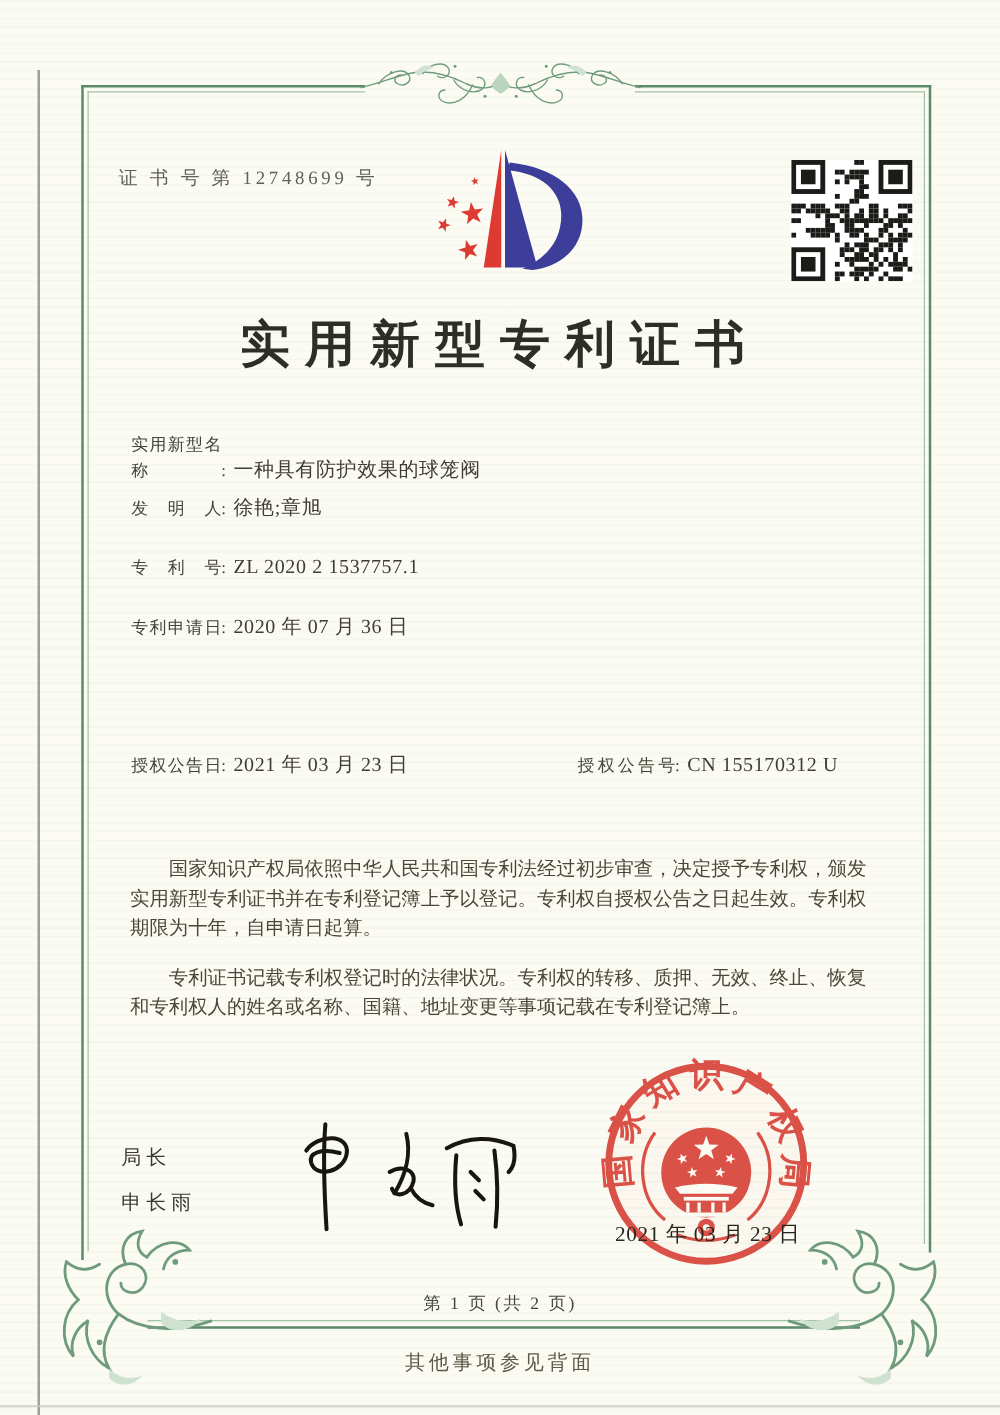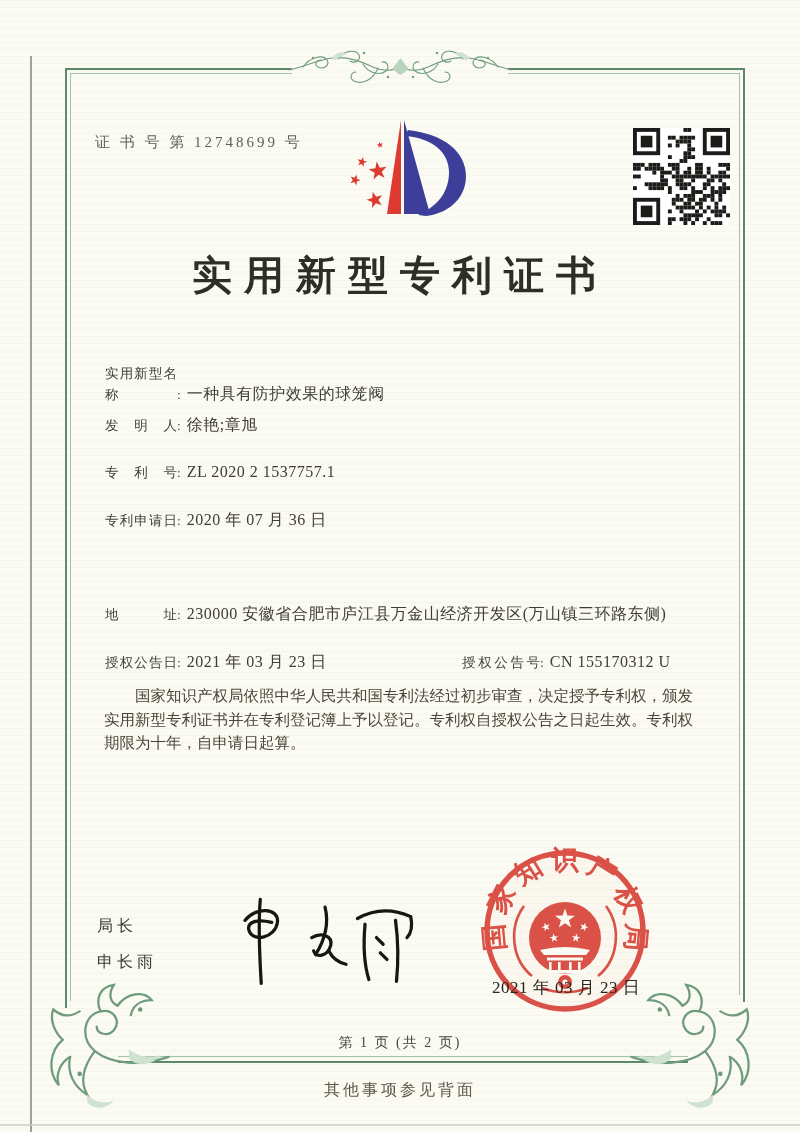--- a/index.html
+++ b/index.html
@@ -12,21 +12,21 @@
   .scan-edge-left{position:absolute;left:30px;top:56px;width:2px;height:1076px;background:#8f9189;opacity:.85;}
   .scan-edge-bottom{position:absolute;left:0;top:1124px;width:800px;height:2px;background:#c9c9c0;opacity:.7;}
   
   .fl{position:absolute;background:#5a8a67;}
   .fl2{position:absolute;background:#a3c2aa;}
   
   .certno{position:absolute;left:95px;top:133px;font-size:15px;letter-spacing:3px;color:#5f6058;}
   .title{position:absolute;left:0;top:248px;width:800px;text-align:center;font-size:40px;font-weight:bold;
          letter-spacing:12px;color:#2e2e29;}
   .field-row{position:absolute;left:105px;width:575px;font-size:16px;color:#3f3e36;
-             padding-left:26px;text-indent:-26px;line-height:1.55;margin-top:18px;}
+             padding-left:26px;text-indent:-26px;line-height:1.55;}
   .field-label{display:inline-block;width:72px;text-align:justify;text-align-last:justify;
                font-size:13.5px;color:#44443b;vertical-align:baseline;text-indent:0;}
   .field-colon{font-size:13.5px;color:#44443b;}
   .field-value{margin-left:6px;letter-spacing:0.5px;}
   .field-group2{position:absolute;left:357px;top:0;white-space:nowrap;text-indent:0;}
   .paragraphs{position:absolute;left:88px;top:668px;width:622px;font-size:15.5px;line-height:1.52;
               color:#4c463a;}
   .paragraphs p{margin:16px;text-indent:2em;}
   .officer-title{position:absolute;left:97px;top:916px;font-size:16px;letter-spacing:4px;color:#3a3a32;}
   .officer-name{position:absolute;left:97px;top:952px;font-size:16px;letter-spacing:4px;color:#3a3a32;}
@@ -333,32 +333,30 @@
   </div>
   <div class="field-row" style="top:395px">
     <span class="field-label">发明人</span><span class="field-colon">:</span><span class="field-value">徐艳;章旭</span>
   </div>
   <div class="field-row" style="top:442px">
     <span class="field-label">专利号</span><span class="field-colon">:</span><span class="field-value">ZL 2020 2 1537757.1</span>
   </div>
   <div class="field-row" style="top:490px">
     <span class="field-label">专利申请日</span><span class="field-colon">:</span><span class="field-value">2020 年 07 月 36 日</span>
   </div>
-  <div class="field-row" style="top:584px">
-    <span class="field-label">地址</span><span class="field-colon">:</span><span class="field-value">230000 安徽省合肥市庐江县万金山经济开发区(万山镇三环路东侧)</span>
-  </div>
-  <div class="field-row" style="top:632px">
+  <div class="field-row" style="top:601px">
     <span class="field-label">授权公告日</span><span class="field-colon">:</span><span class="field-value">2021 年 03 月 23 日</span>
     <span class="field-group2">
       <span class="field-label" style="width:78px">授权公告号</span><span class="field-colon">:</span><span class="field-value">CN 155170312 U</span>
     </span>
   </div>
 
   <div class="paragraphs">
     <p>国家知识产权局依照中华人民共和国专利法经过初步审查，决定授予专利权，颁发实用新型专利证书并在专利登记簿上予以登记。专利权自授权公告之日起生效。专利权期限为十年，自申请日起算。</p>
+    <p>专利证书记载专利权登记时的法律状况。专利权的转移、质押、无效、终止、恢复和专利权人的姓名或名称、国籍、地址变更等事项记载在专利登记簿上。</p>
   </div>
 
   <div class="officer-title">局长</div>
   <div class="officer-name">申长雨</div>
 
   <div class="sig-wrap">
     <svg width="200" height="110" viewBox="0 0 210 115" fill="none" stroke="#17170f" stroke-width="3.4" stroke-linecap="round">
       <path d="M36,16 C34,40 35,72 37,104"></path>
       <path d="M20,38 C30,24 56,24 54,40 C52,56 28,62 24,48 C22,40 32,36 48,40"></path>
       <path d="M104,24 C108,40 104,58 94,74"></path>

